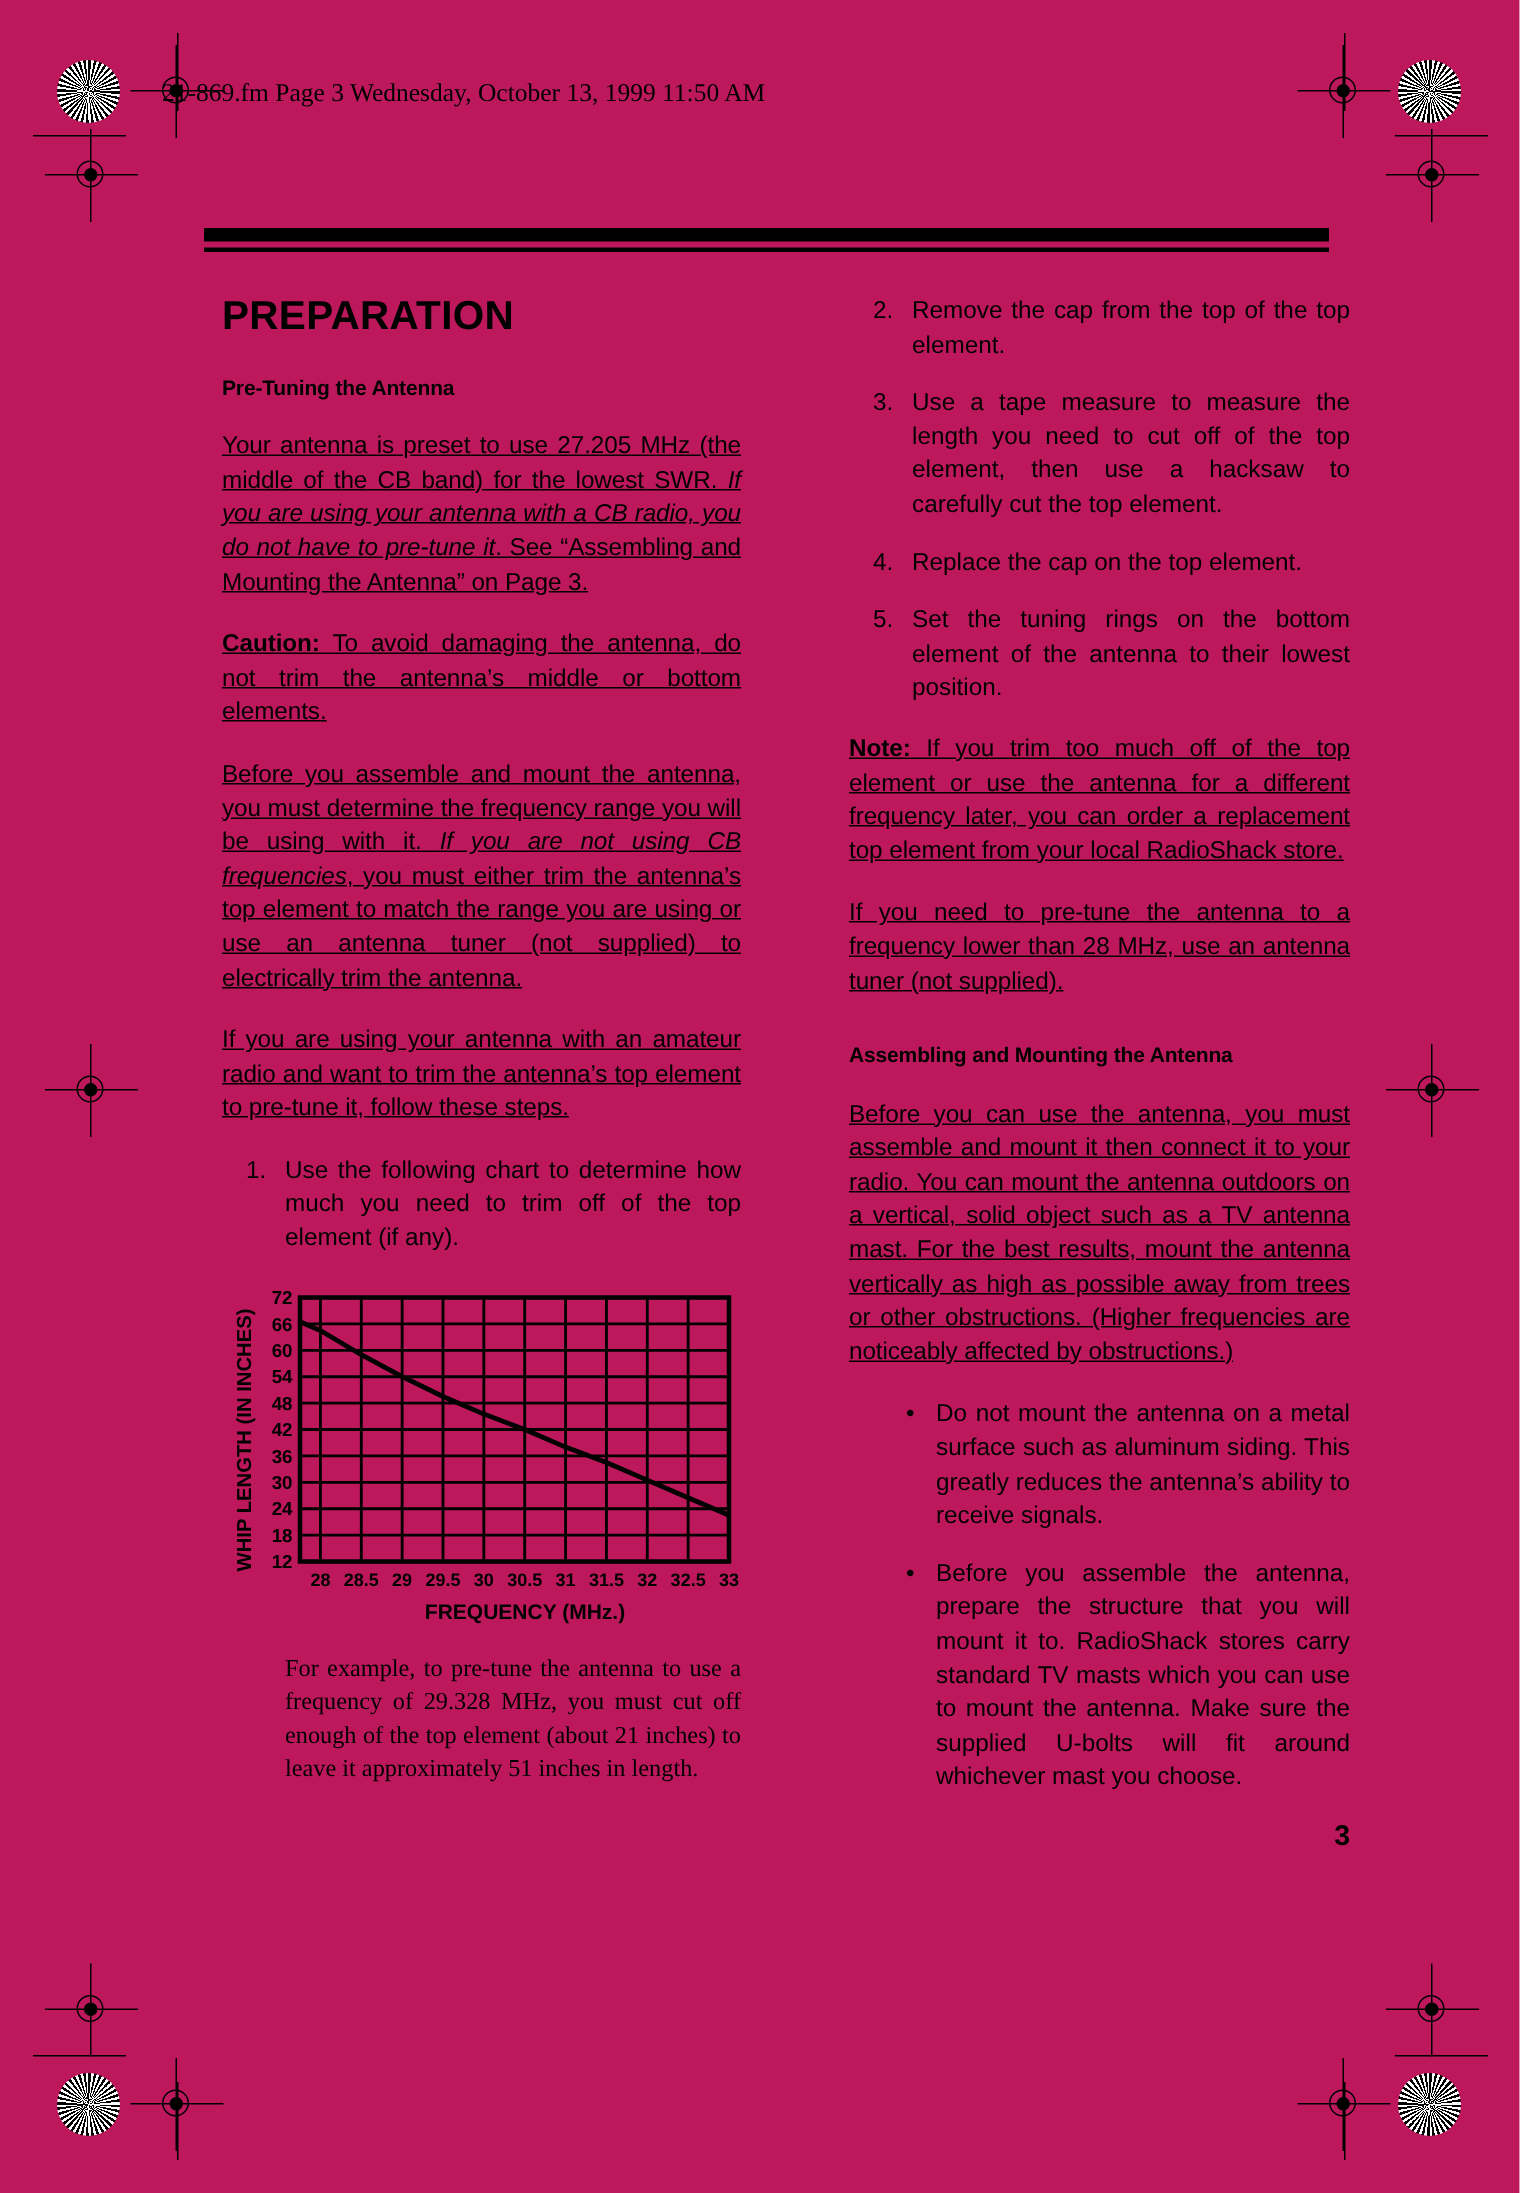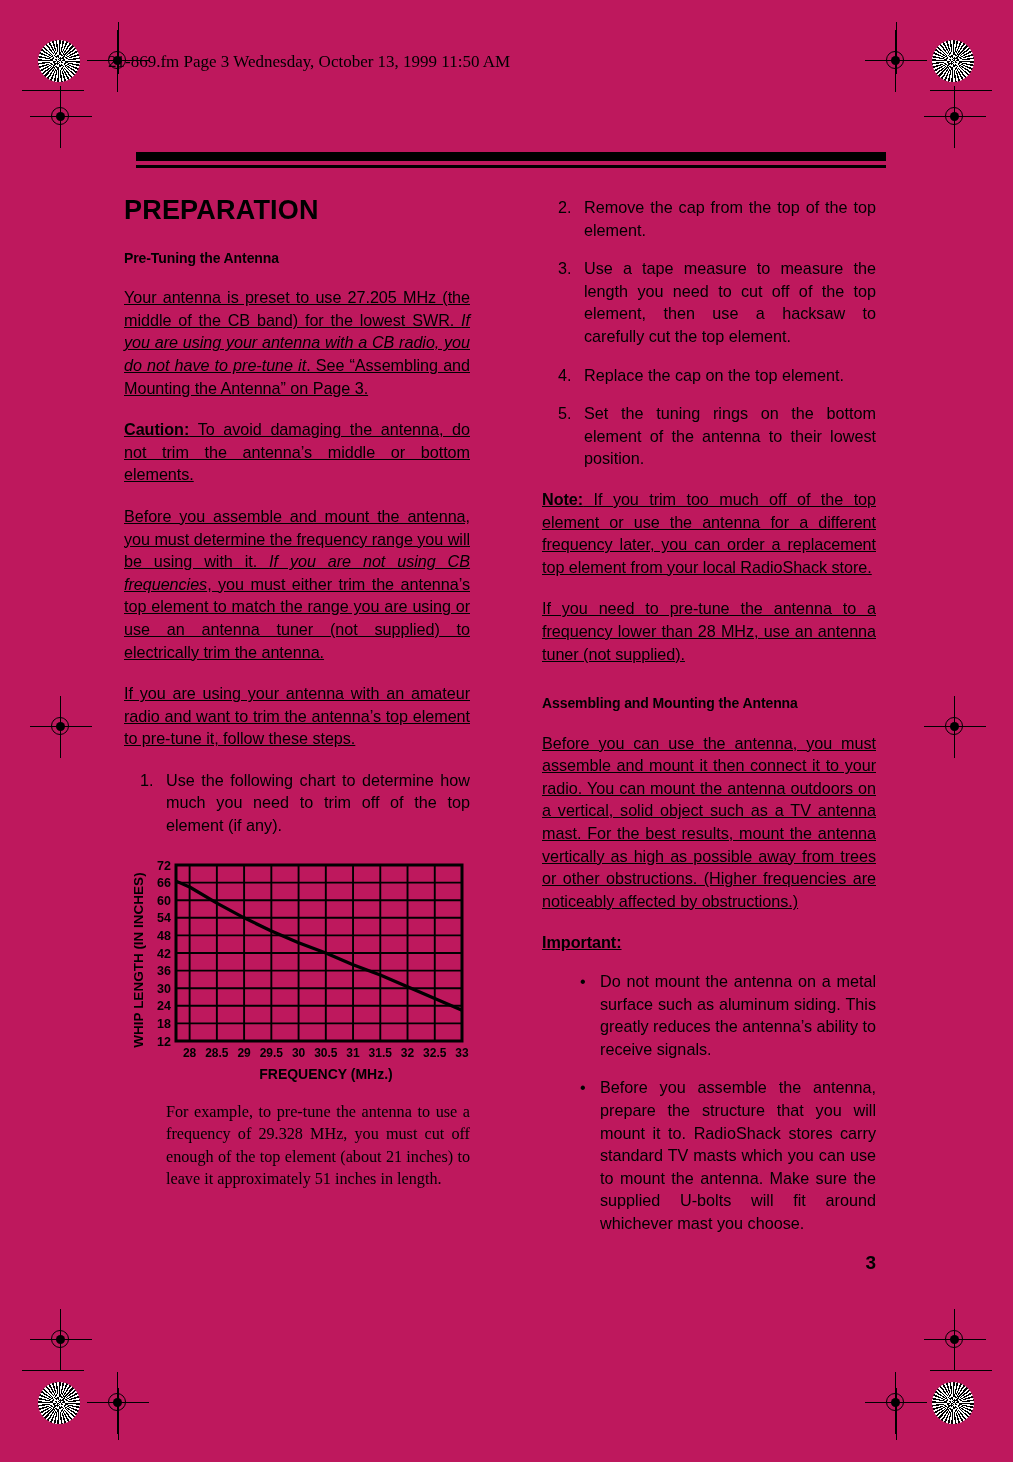--- a/index.html
+++ b/index.html
@@ -77,21 +77,21 @@
   }
   .rule-thin {
     width: 750px;
     height: 3px;
     background: #000;
     margin-top: 4px;
   }
 
   .columns {
     position: absolute;
-    left: 124px;
+    left: 148px;
     top: 196px;
     width: 752px;
     display: flex;
     gap: 72px;
   }
   .col {
     width: 352px;
   }
 
   h1.chapter {
@@ -387,21 +387,20 @@
       </ol>
 
       <p class="body"><b>Note:</b><span> If you trim too much off of the top element or use the antenna for a different frequency later, you can order a replacement top element from your local RadioShack store.</span></p>
 
       <p class="body">If you need to pre-tune the antenna to a frequency lower than 28 MHz, use an antenna tuner (not supplied).</p>
 
       <h2 class="section spaced-top">Assembling and Mounting the Antenna</h2>
 
       <p class="body">Before you can use the antenna, you must assemble and mount it then connect it to your radio. You can mount the antenna outdoors on a vertical, solid object such as a TV antenna mast. For the best results, mount the antenna vertically as high as possible away from trees or other obstructions. (Higher frequencies are noticeably affected by obstructions.)</p>
 
-      <p class="body tight"><b>Important:</b></p>
 
       <ul class="bullets">
         <li class="bullet">
           <span class="dotmark">•</span>
           <span>Do not mount the antenna on a metal surface such as aluminum siding. This greatly reduces the antenna’s ability to receive signals.</span>
         </li>
         <li class="bullet">
           <span class="dotmark">•</span>
           <span>Before you assemble the antenna, prepare the structure that you will mount it to. RadioShack stores carry standard TV masts which you can use to mount the antenna. Make sure the supplied U-bolts will fit around whichever mast you choose.</span>
         </li>

